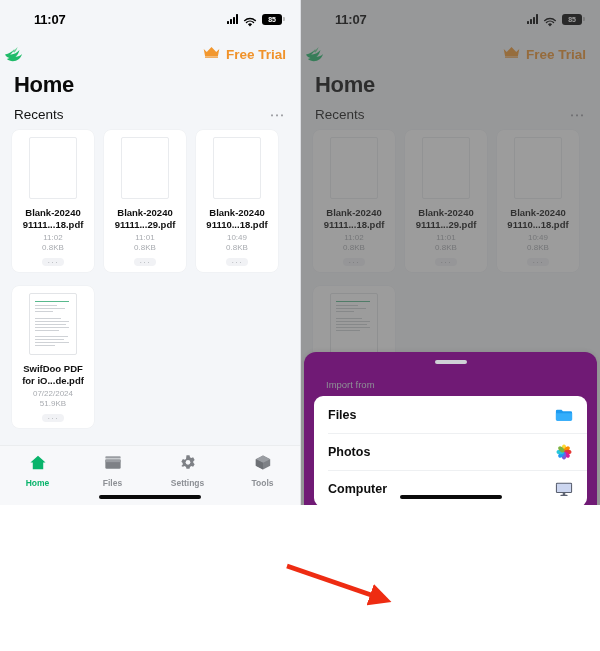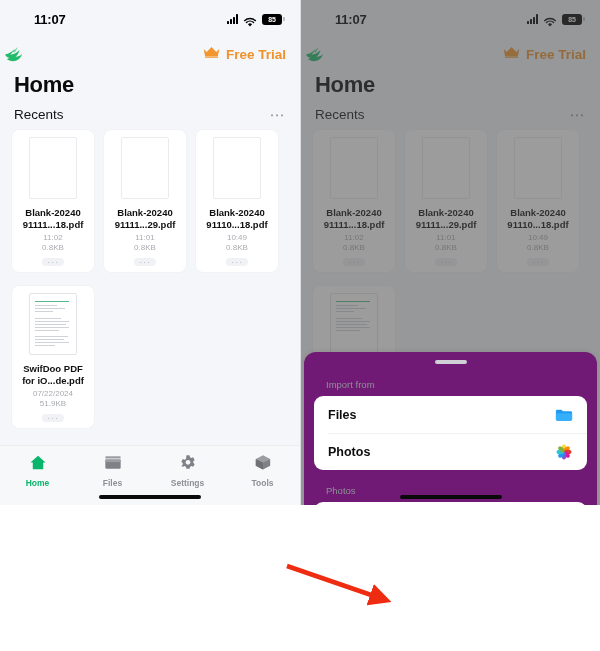--- a/index.html
+++ b/index.html
@@ -438,20 +438,31 @@
                 <ellipse cx="0" cy="-4.2" rx="2.5" ry="4.2" fill="#d81b9a" transform="rotate(135)"></ellipse>
                 <ellipse cx="0" cy="-4.2" rx="2.5" ry="4.2" fill="#7b5cd6" transform="rotate(180)"></ellipse>
                 <ellipse cx="0" cy="-4.2" rx="2.5" ry="4.2" fill="#2196f3" transform="rotate(225)"></ellipse>
                 <ellipse cx="0" cy="-4.2" rx="2.5" ry="4.2" fill="#26c6da" transform="rotate(270)"></ellipse>
                 <ellipse cx="0" cy="-4.2" rx="2.5" ry="4.2" fill="#7cb342" transform="rotate(315)"></ellipse>
               </g>
             </svg>
           </span>
         </div>
 
+        <div class="sheet-row">
+          <span class="row-label">Computer</span>
+          <span class="row-icon">
+            <svg viewBox="0 0 20 17" width="18" height="16">
+                <rect x="1" y="1.5" width="18" height="11.5" rx="1.4" fill="#5b6170"></rect>
+                <rect x="2.2" y="2.7" width="15.6" height="9.1" rx="0.6" fill="#ccd6f0"></rect>
+                <rect x="8.6" y="13" width="2.8" height="2.3" fill="#5b6170"></rect>
+                <rect x="6" y="15" width="8" height="1.3" rx="0.6" fill="#5b6170"></rect>
+              </svg>
+          </span>
+        </div>
       </div>
 
       <div class="sheet-label">Photos</div>
       <div class="sheet-group" style="position:relative;">
 
         <div class="sheet-row">
           <span class="row-label">Blank Scan</span>
           <span class="row-icon">
             <svg viewBox="0 0 20 20" width="17" height="17" fill="none" stroke="#16181c" stroke-width="1.5" stroke-linecap="round">
               <path d="M2 6V3.4A1.4 1.4 0 0 1 3.4 2H6"></path>

